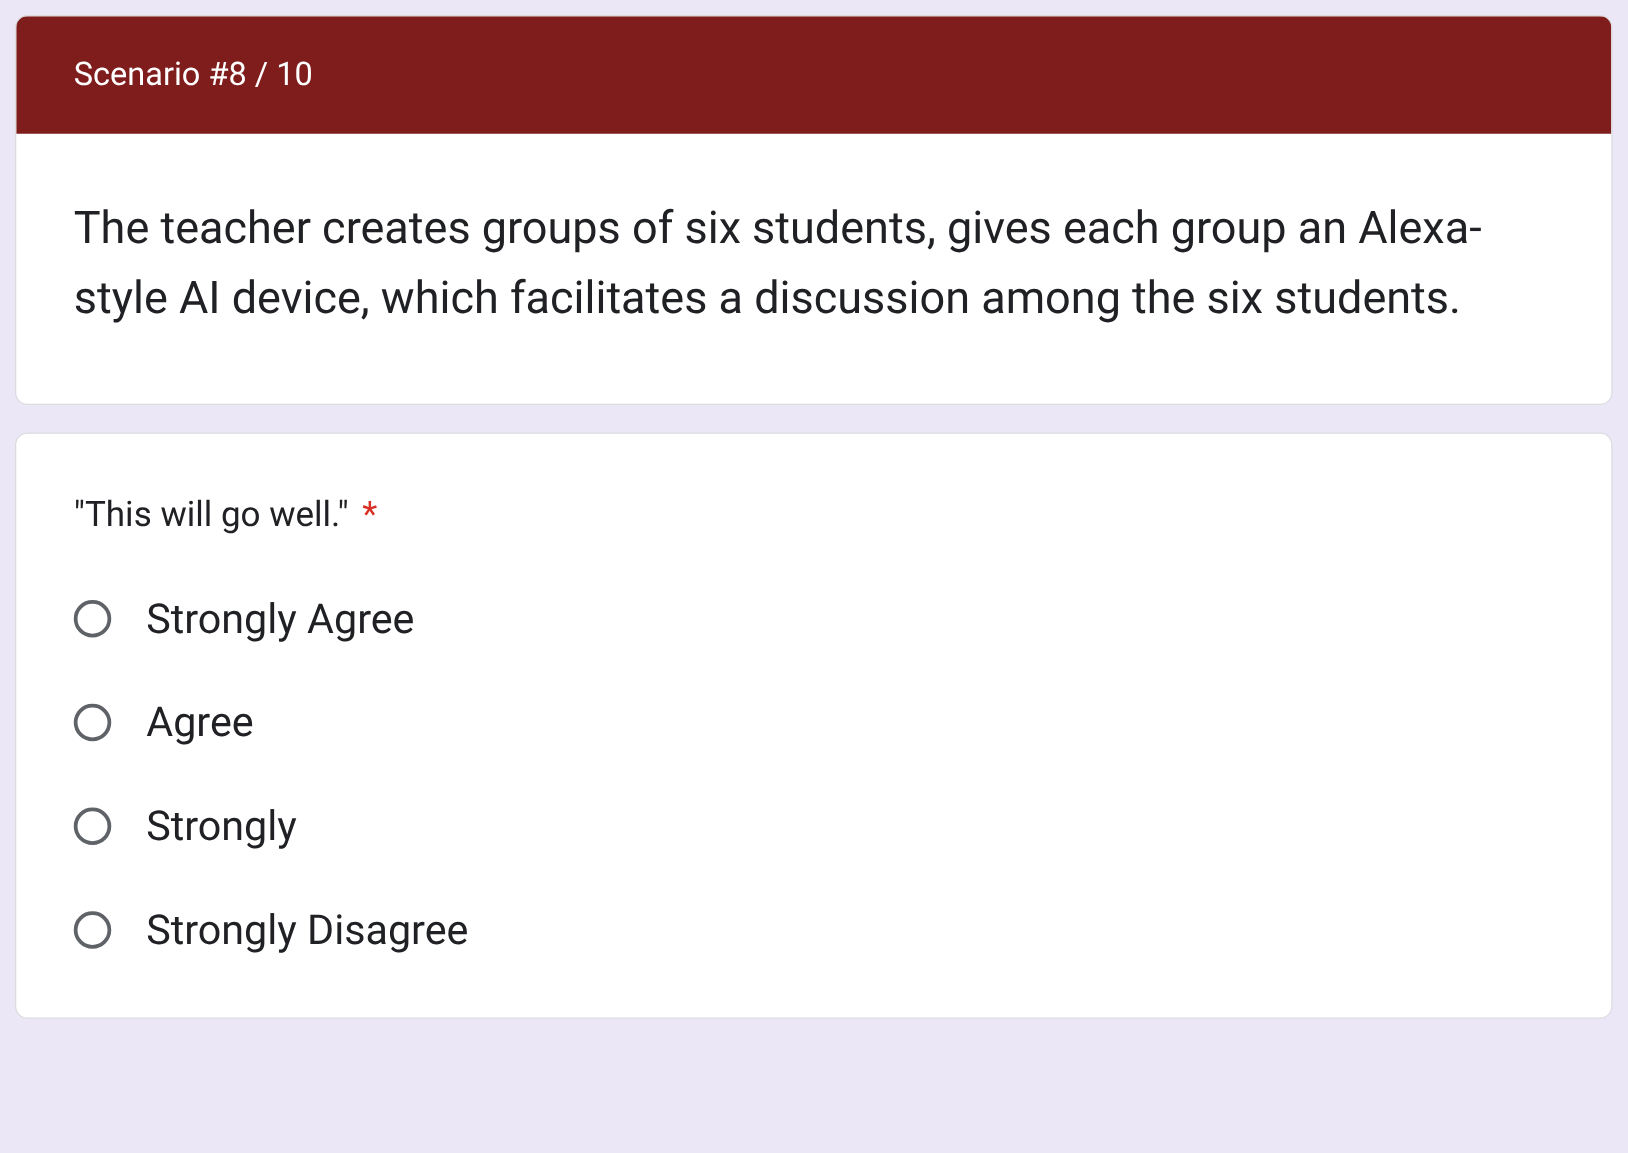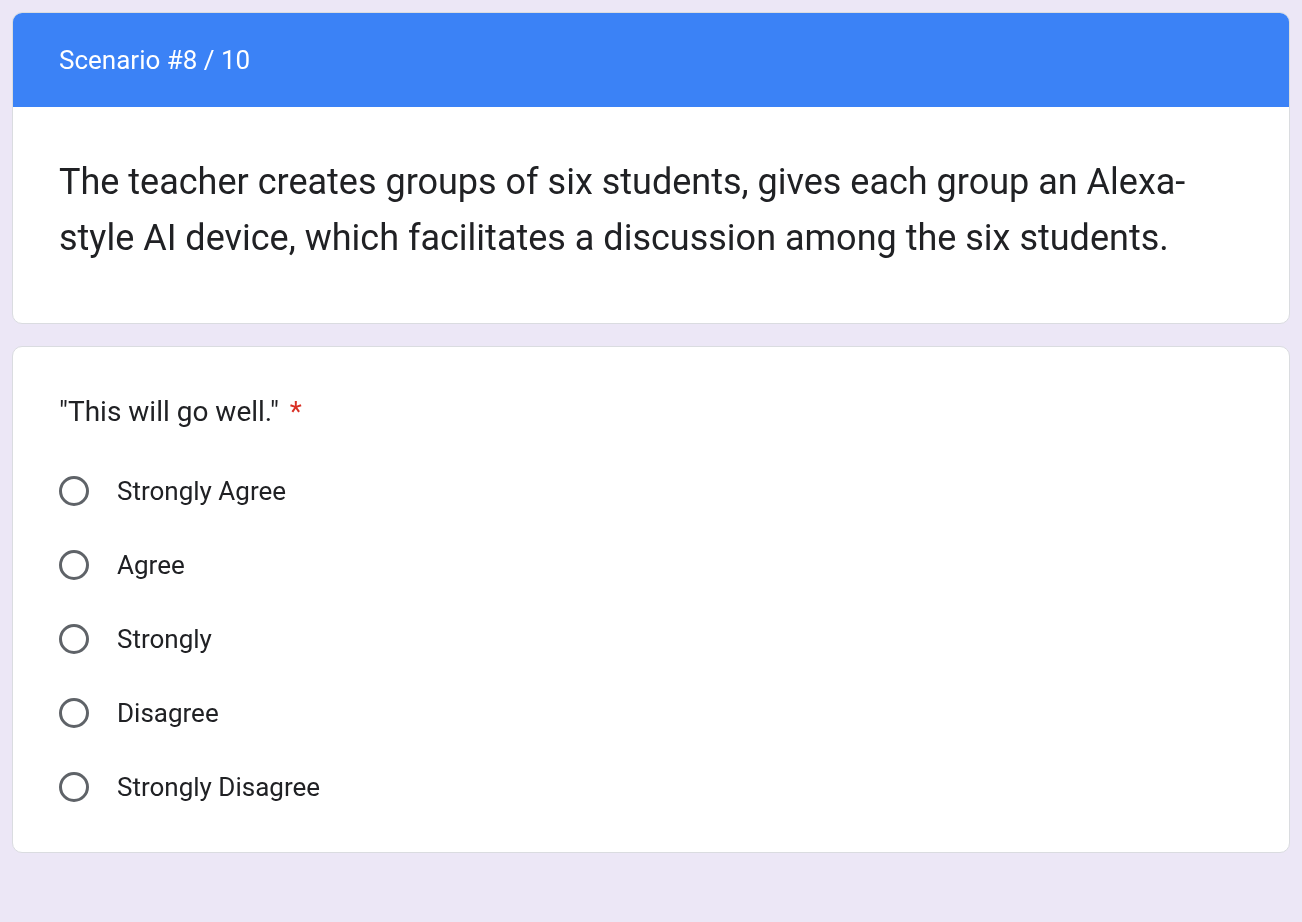--- a/index.html
+++ b/index.html
@@ -14,21 +14,21 @@
       width: 1302px;
     }
     .card {
       background: #ffffff;
       border-radius: 10px;
       border: 1px solid #dadce0;
       margin-bottom: 22px;
       overflow: hidden;
     }
     .card-header {
-      background-color: #3b82f6;
+      background-color: #7f1d1d;
       color: #ffffff;
       padding: 32px 46px;
       font-size: 26px;
       font-weight: 400;
     }
     .card-description {
       padding: 48px 46px 56px 46px;
       font-size: 36px;
       line-height: 1.55;
       color: #202124;
@@ -61,21 +61,21 @@
       cursor: pointer;
     }
     .radio-circle {
       width: 30px;
       height: 30px;
       border: 3px solid #5f6368;
       border-radius: 50%;
       flex-shrink: 0;
     }
     .option-label {
-      font-size: 26px;
+      font-size: 33px;
       color: #202124;
     }
   </style>
 </head>
 <body>
 
 <div class="card">
   <div class="card-header">
     <span>Scenario #8 / 10</span>
   </div>
@@ -95,20 +95,16 @@
     <div class="option">
       <span class="radio-circle"></span>
       <span class="option-label">Agree</span>
     </div>
     <div class="option">
       <span class="radio-circle"></span>
       <span class="option-label">Strongly</span>
     </div>
     <div class="option">
       <span class="radio-circle"></span>
-      <span class="option-label">Disagree</span>
-    </div>
-    <div class="option">
-      <span class="radio-circle"></span>
       <span class="option-label">Strongly Disagree</span>
     </div>
   </div>
 </div>
 
 </body></html>

